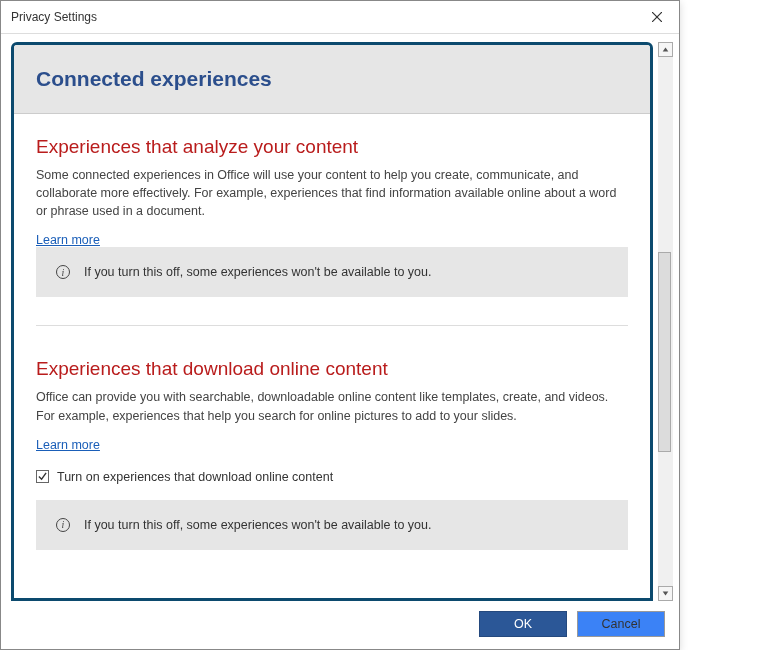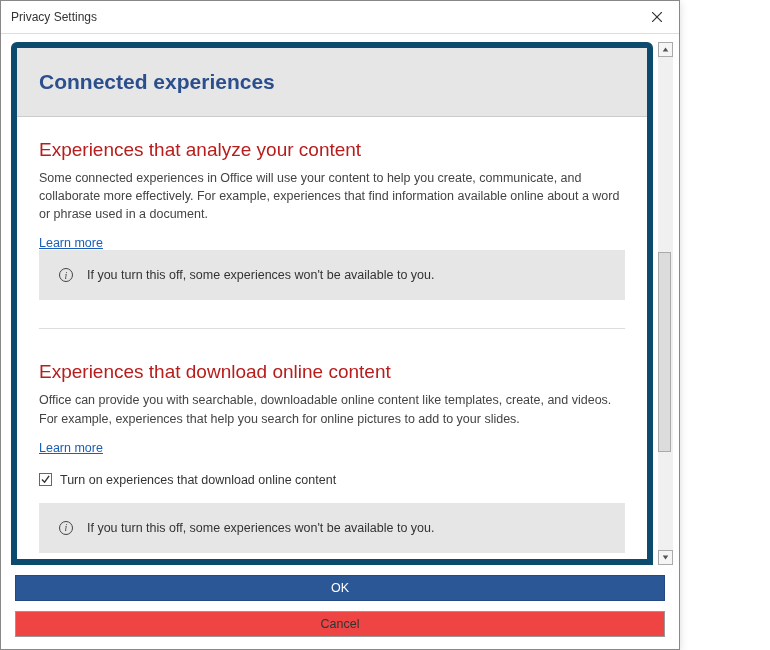--- a/index.html
+++ b/index.html
@@ -40,21 +40,21 @@
   }
   .titlebar .close svg { width: 10px; height: 10px; }
   .content-wrap {
     flex: 1;
     display: flex;
     padding: 8px 6px 0 10px;
     overflow: hidden;
   }
   .scroll-area {
     flex: 1;
-    border: 6px solid #0c4a6e;
+    border: 3px solid #0c4a6e;
     border-radius: 6px 6px 0 0;
     overflow: hidden;
     margin-right: 4px;
     background: #fff;
   }
   .scrollbar {
     width: 16px;
     display: flex;
     flex-direction: column;
     align-items: center;
@@ -148,28 +148,27 @@
   .divider {
     border: none;
     border-top: 1px solid #ddd;
     margin: 10px 22px;
   }
   .footer {
     display:flex;
     justify-content: flex-end;
     gap: 10px;
     padding: 10px 14px 12px 14px;
-    flex-direction: column;
   }
   .btn {
     min-width: 88px;
     height: 26px;
     font-size: 12.5px;
     border: 1px solid #999;
-    background: #ef4444;
+    background: #3b82f6;
     cursor: pointer;
     display:flex;align-items:center;justify-content:center;
   }
   .btn.primary {
     background: #2b5797;
     border-color: #24497e;
     color: #fff;
   }
 </style>
 </head>

